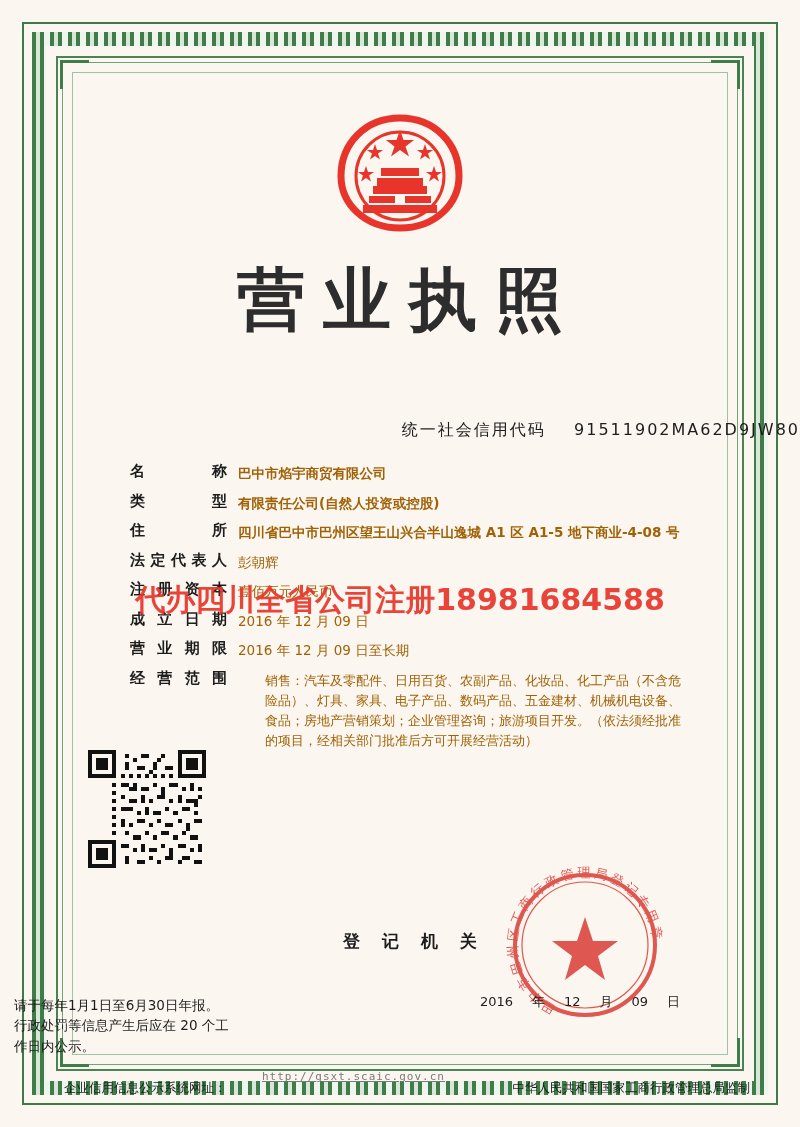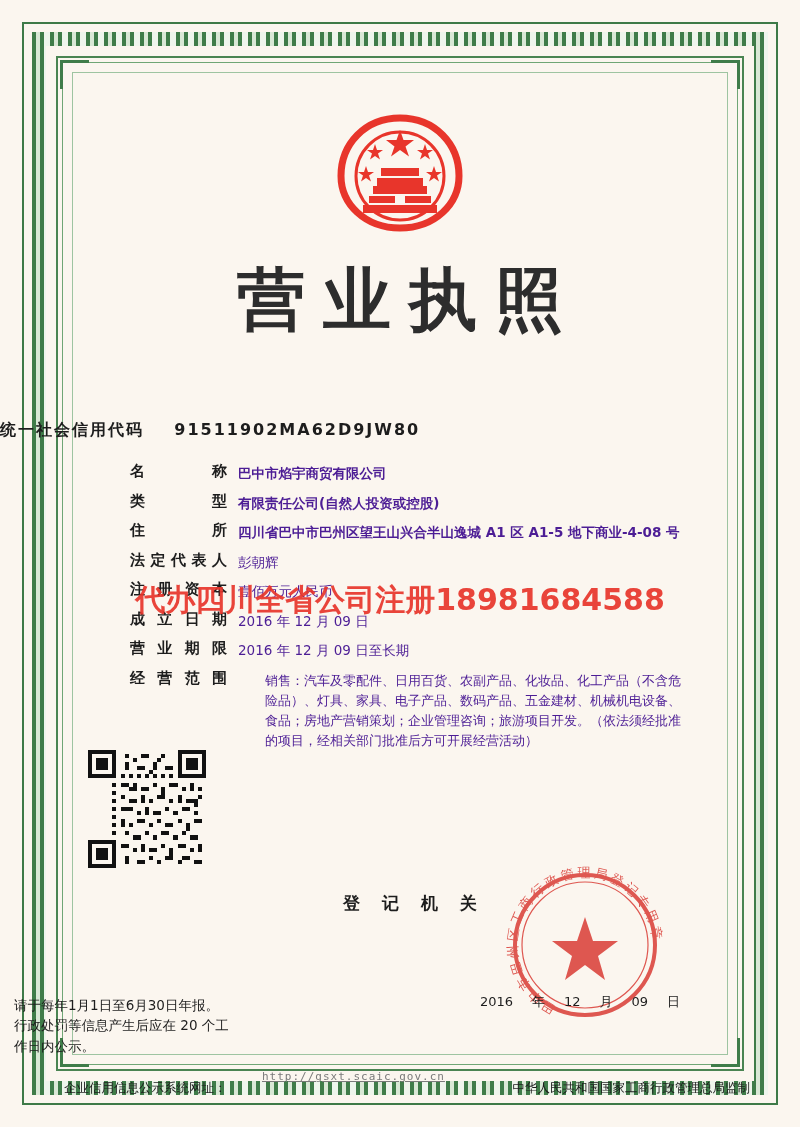--- a/index.html
+++ b/index.html
@@ -96,24 +96,24 @@
     text-align: center;
     font-family: "DejaVu Sans", sans-serif;
     font-size: 24px;
     color: #2d2d2d;
     letter-spacing: 3px;
   }
   .credit-code {
     position: absolute;
     top: 420px;
     left: 0; right: 0;
-    text-align: left;
+    text-align: right;
     font-family: "DejaVu Sans", sans-serif;
     font-size: 16px;
-    font-weight: bold;
+    font-weight: normal;
     color: #1d1d1d;
     letter-spacing: 2px;
   }
 
   
   .fields {
     position: absolute;
     left: 130px;
     top: 462px;
     width: 560px;
@@ -134,41 +134,41 @@
     display: flex;
     justify-content: space-between;
     padding-right: 10px;
     box-sizing: border-box;
   }
   .row .label span { display: inline-block; }
   .row .value {
     flex: 1;
     font-family: "DejaVu Sans", sans-serif;
     font-size: 13.5px;
-    color: #4c1d95;
+    color: #a16207;
     line-height: 1.45;
     padding-top: 2px;
   }
   .row .value.bold { font-weight: bold; }
   .row.scope .value { font-size: 13px; line-height: 1.55; margin-left: 27px; }
 
   
   .qr {
     position: absolute;
     left: 88px;
     top: 750px;
     width: 118px;
     height: 118px;
   }
 
   
   .registry-authority {
     position: absolute;
     left: 300px;
-    top: 892px;
+    top: 930px;
     width: 220px;
     text-align: center;
     font-family: "DejaVu Sans", sans-serif;
     font-size: 17px;
     font-weight: bold;
     letter-spacing: 8px;
     text-indent: 8px;
     color: #1d1d1d;
   }
   .seal {

